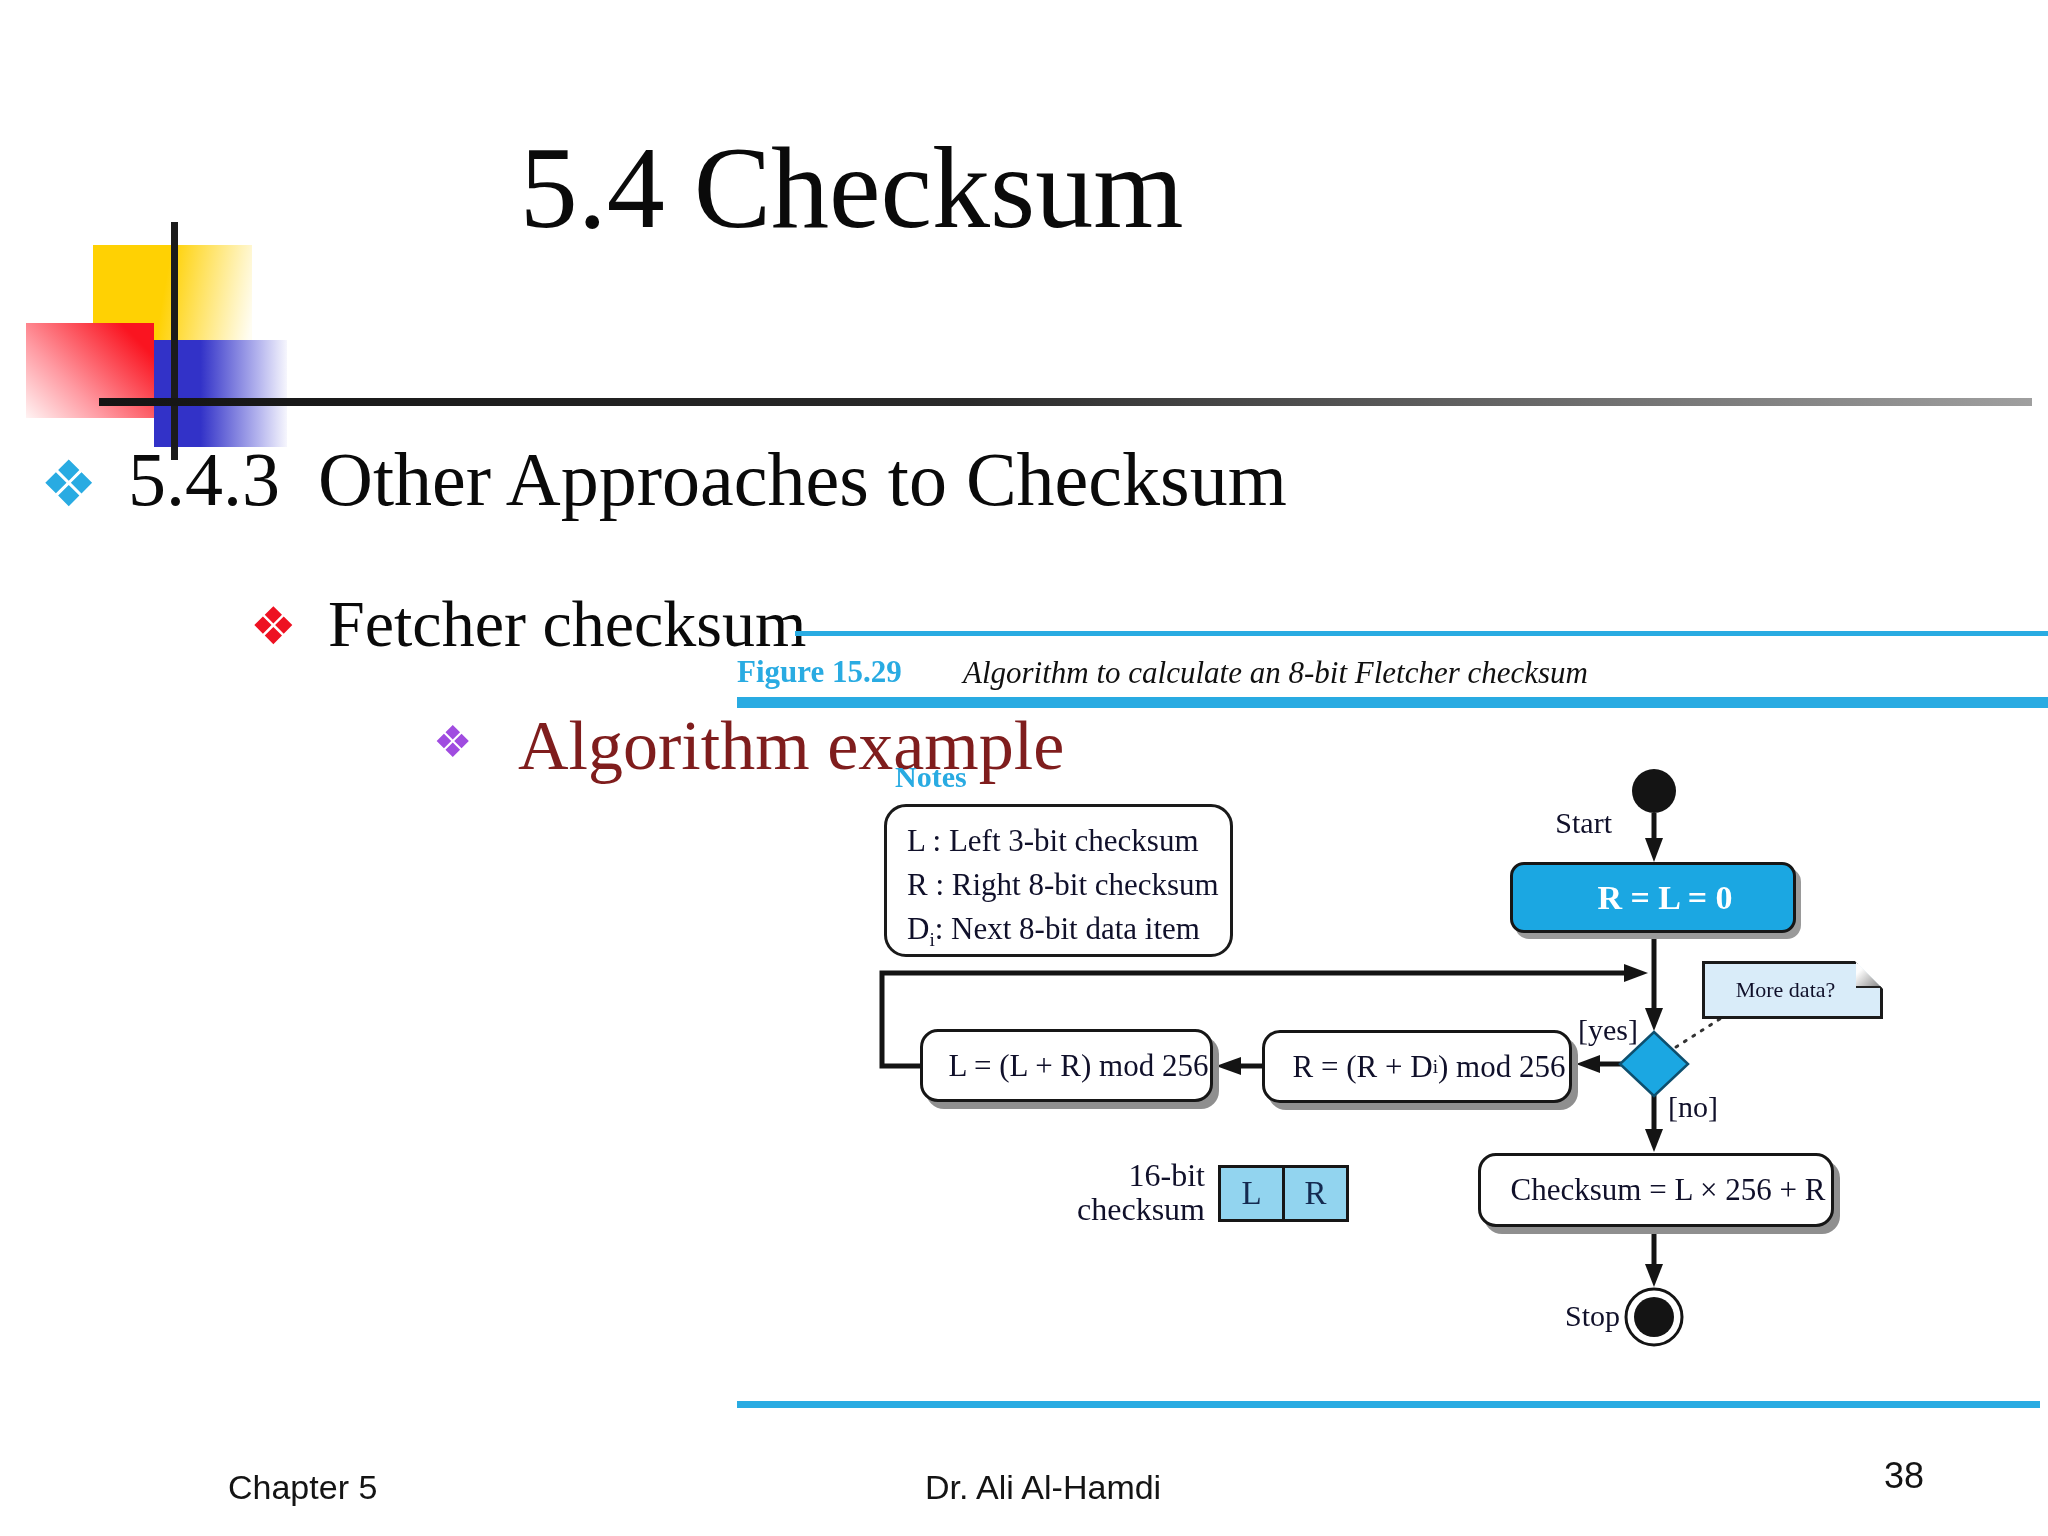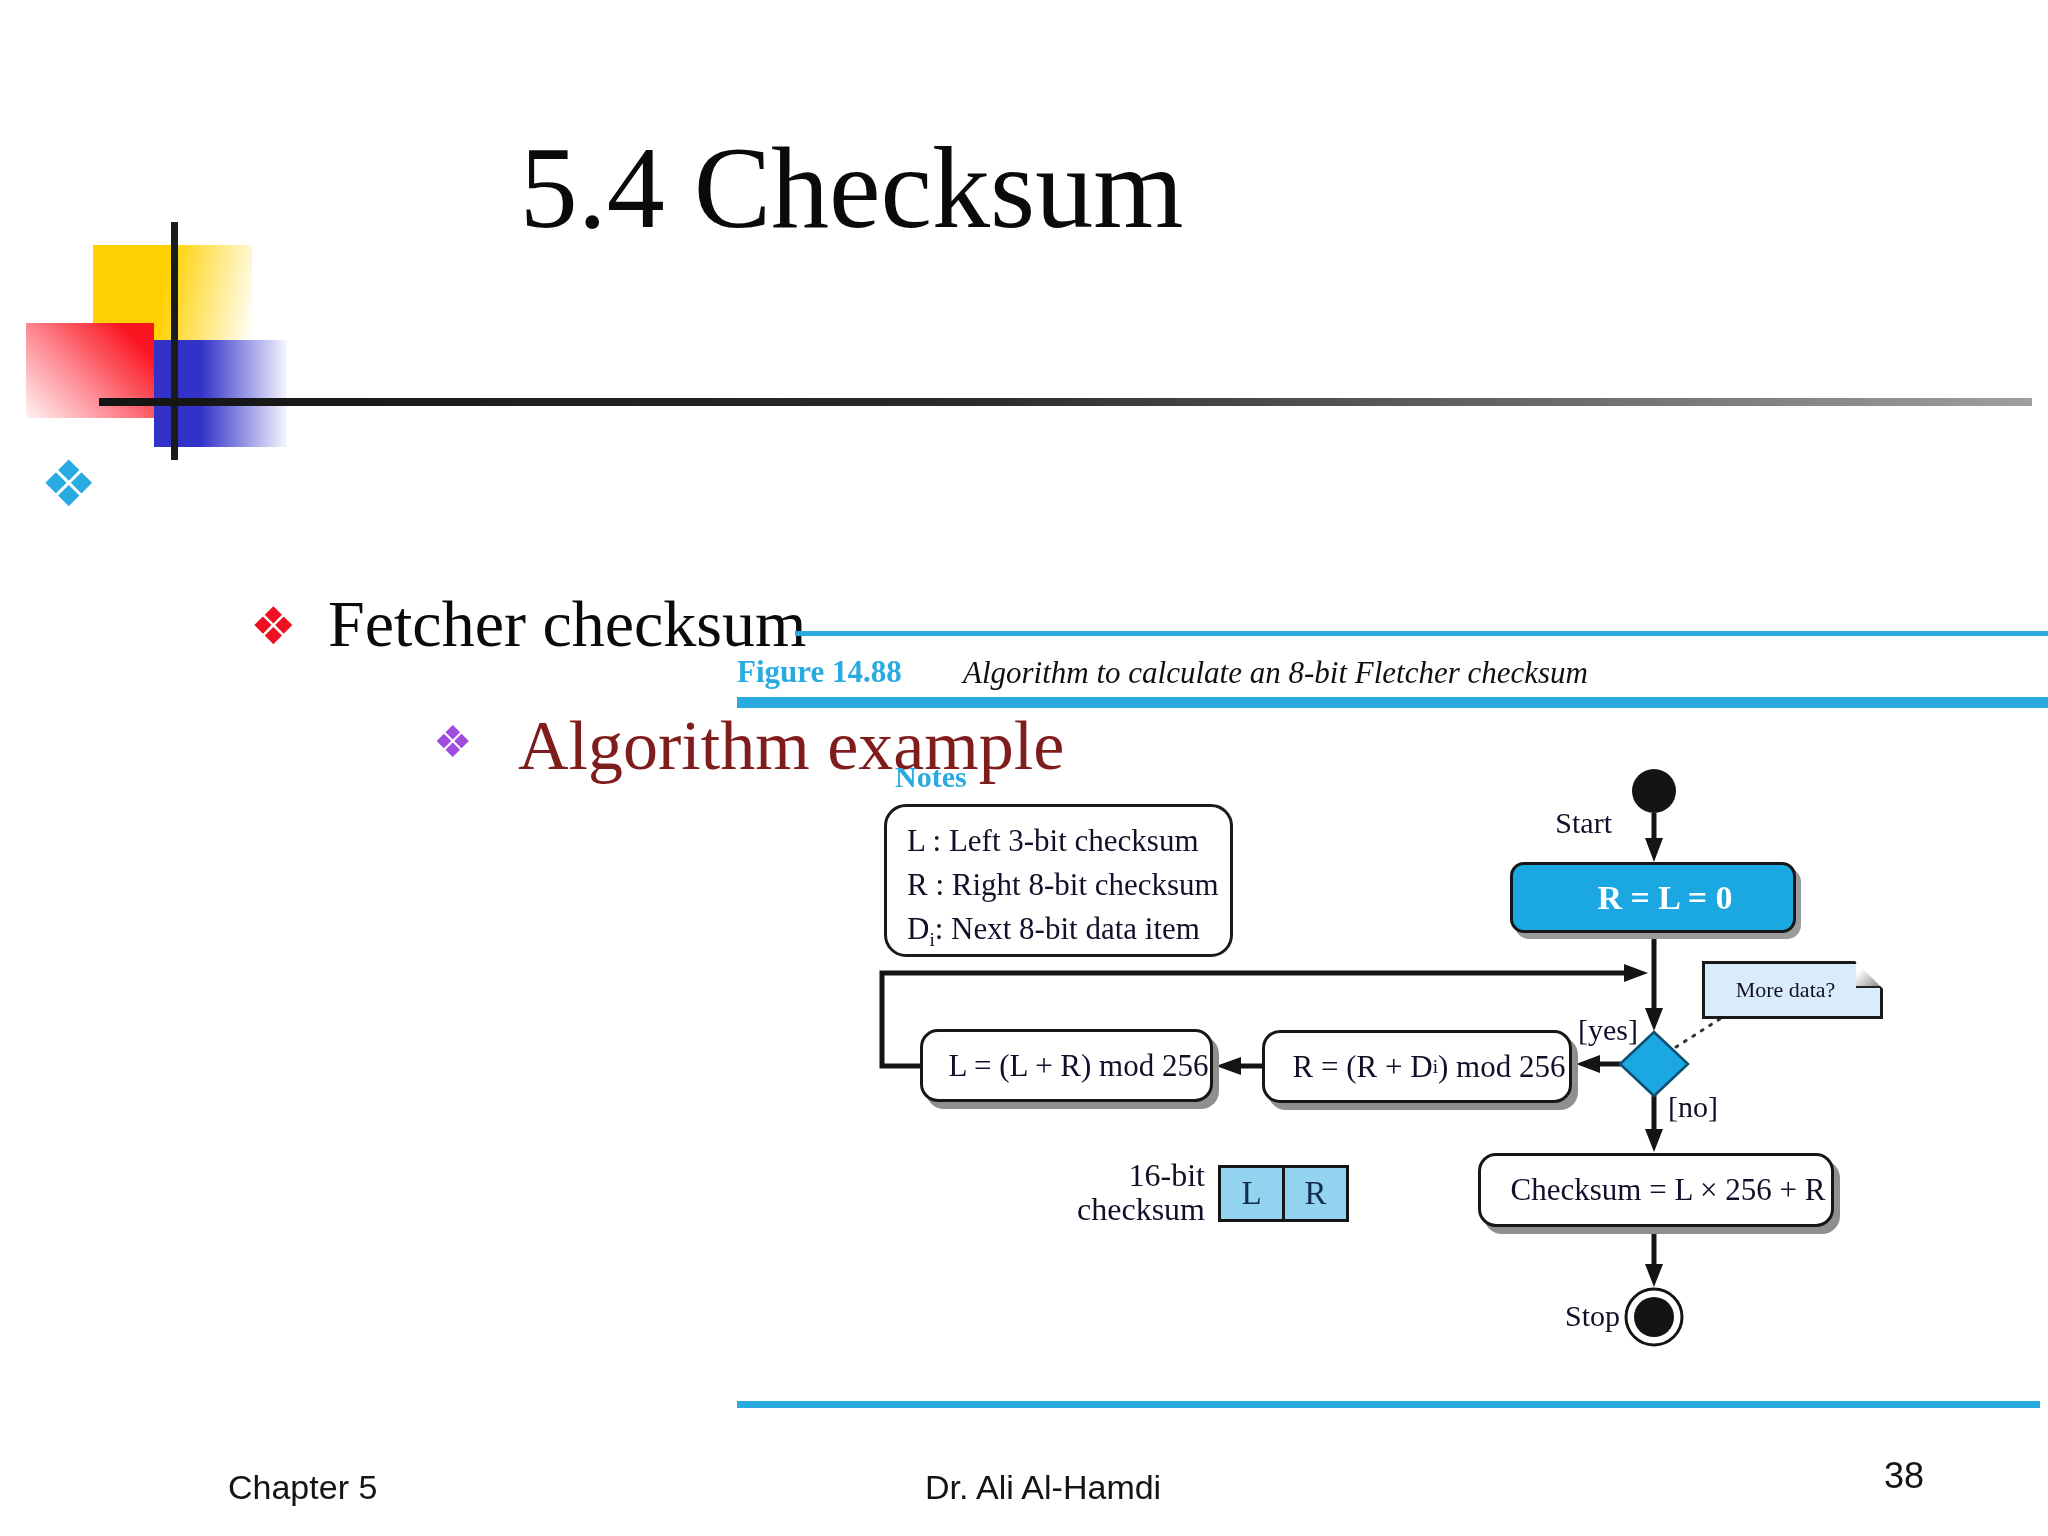--- a/index.html
+++ b/index.html
@@ -89,27 +89,28 @@
 
   <div class="abs title">5.4 Checksum</div>
 
   <div class="abs sq-yellow"></div>
   <div class="abs sq-red"></div>
   <div class="abs sq-blue"></div>
   <div class="abs vline"></div>
   <div class="abs hrule"></div>
 
   <span class="abs bullet b1">❖</span>
+  <div class="abs h1">5.4.3  Other Approaches to Checksum</div>
   <span class="abs bullet b2">❖</span>
   <div class="abs h2">Fetcher checksum</div>
   <span class="abs bullet b3">❖</span>
   <div class="abs h3">Algorithm example</div>
 
   <div class="abs rule-cyan rule-top"></div>
-  <div class="abs fig-label">Figure 14.88</div>
+  <div class="abs fig-label">Figure 15.29</div>
   <div class="abs fig-caption">Algorithm to calculate an 8-bit Fletcher checksum</div>
   <div class="abs rule-cyan rule-mid"></div>
   <div class="abs rule-cyan rule-bot"></div>
 
   <div class="abs notes-head">Notes</div>
   <div class="abs notes-box">
     <div>L : Left 3-bit checksum</div>
     <div>R : Right 8-bit checksum</div>
     <div><span>D</span><sub>i</sub><span>: Next 8-bit data item</span></div>
   </div>

